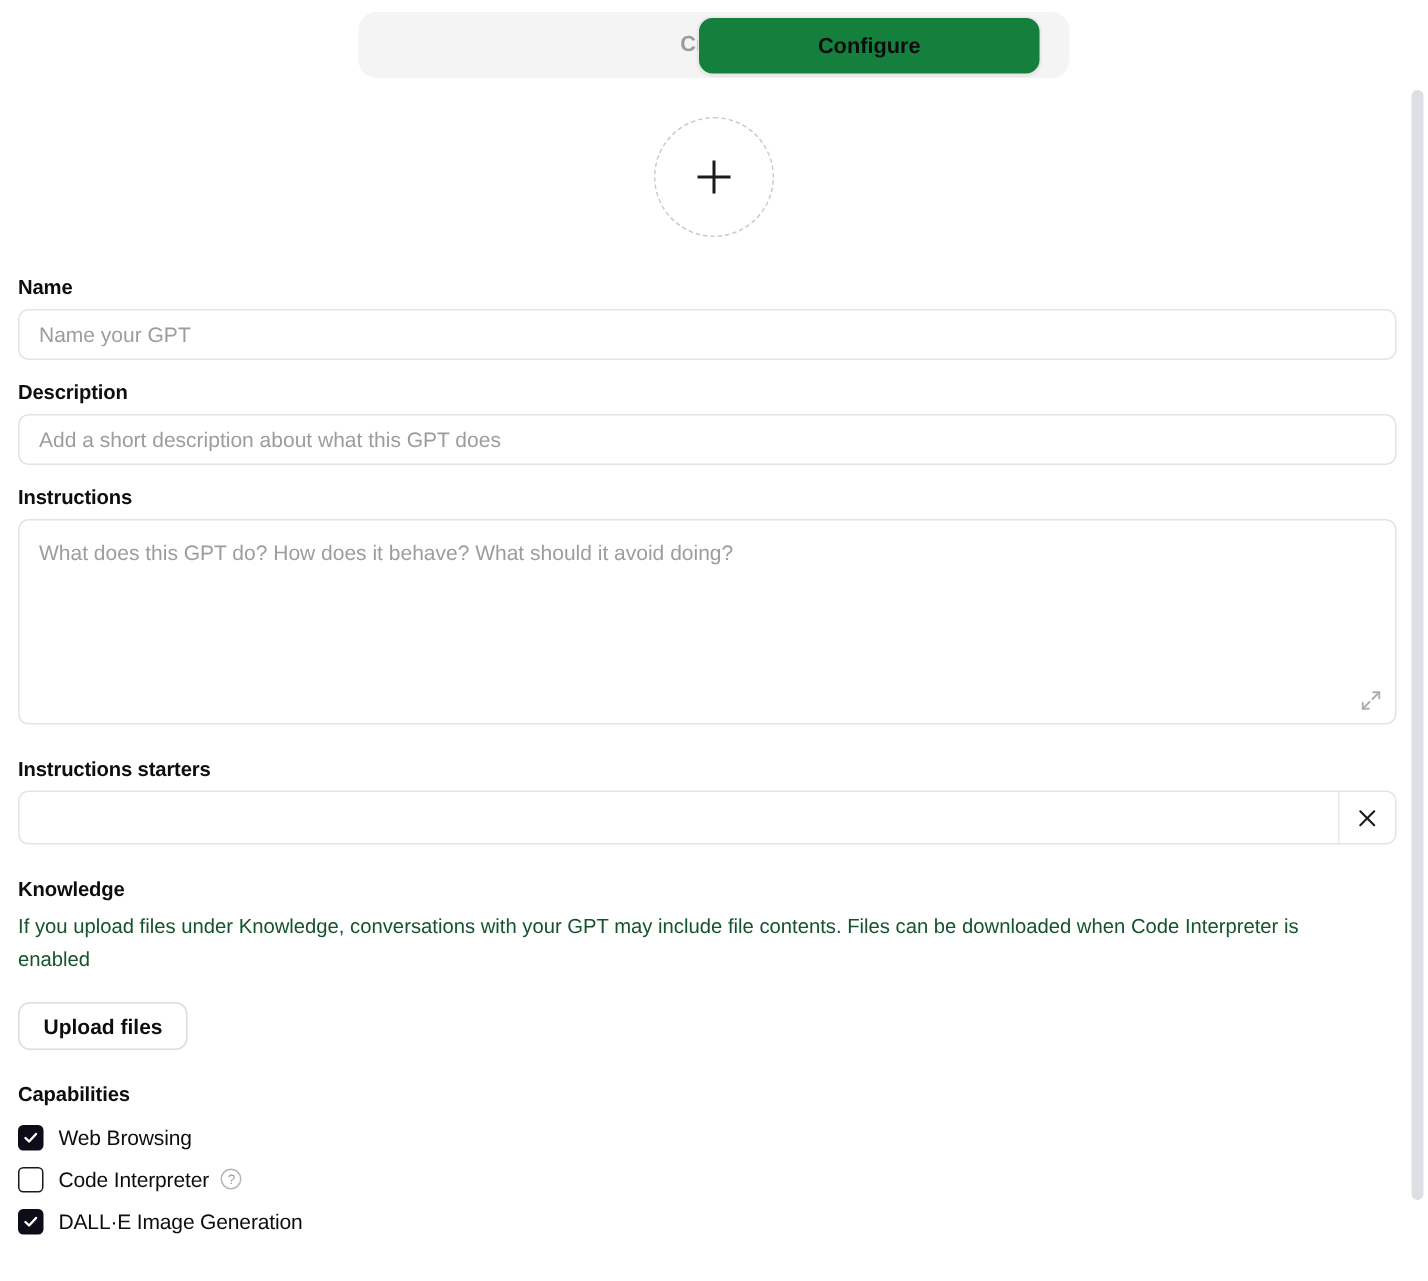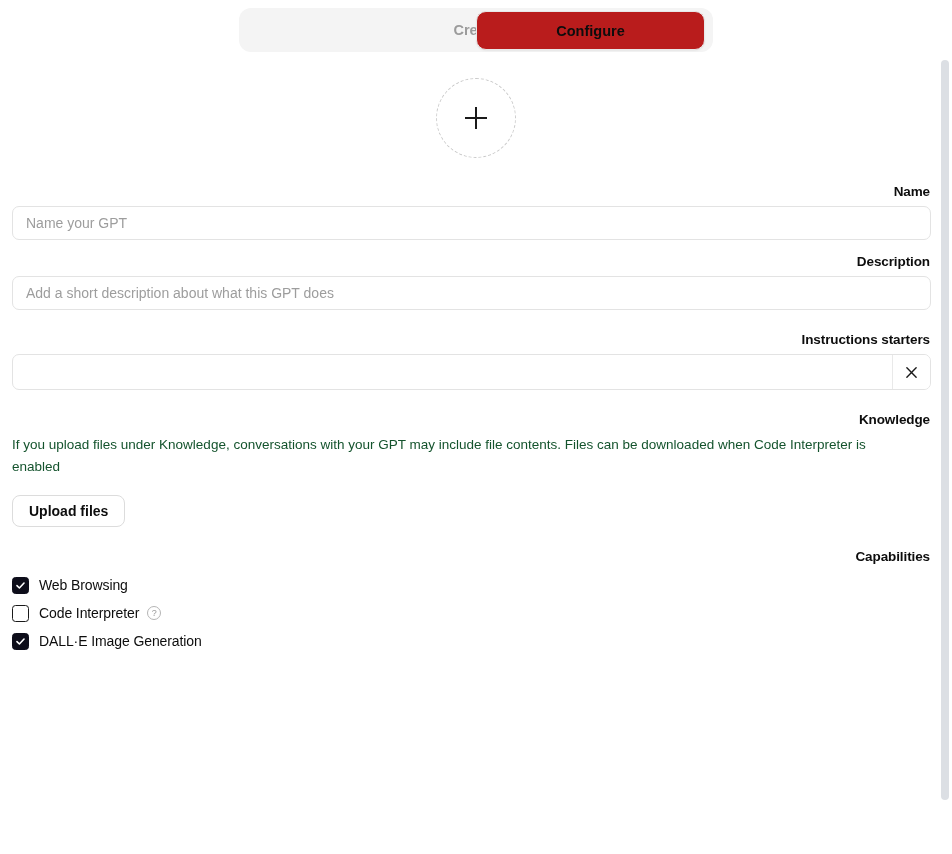--- a/index.html
+++ b/index.html
@@ -50,26 +50,26 @@
     font-weight: 700;
     border-radius: 9px;
     cursor: pointer;
     user-select: none;
   }
   .tab.inactive {
     color: #9b9b9b;
     font-weight: 600;
   }
   .tab.active {
-    background: #b91c1c;
+    background: #15803d;
     color: #0d0d0d;
     border: 1px solid #e8e8e8;
     box-shadow: 0 1px 2px rgba(0,0,0,0.06);
     position: absolute;
-    left: 237px;
+    left: 226px;
     top: 3px;
     width: 229px;
     height: 39px;
     border-radius: 10px;
   }
 
   
   .avatar-wrap {
     display: flex;
     justify-content: center;
@@ -110,21 +110,20 @@
     padding: 0 22px 0 12px;
   }
   .field { margin-bottom: 14px; }
   .label {
     font-size: 13.5px;
     font-weight: 700;
     color: #0d0d0d;
     margin-bottom: 7px;
     display: block;
     letter-spacing: -0.1px;
-    text-align: right;
   }
   .txt-input {
     width: 919px;
     height: 34px;
     border: 1px solid #e3e3e3;
     border-radius: 7px;
     padding: 0 13px;
     font-size: 14px;
     font-family: "Liberation Sans", sans-serif;
     color: #14532d;
@@ -313,20 +312,34 @@
     <div class="field">
       <label class="label">Name</label>
       <input class="txt-input" type="text" placeholder="Name your GPT" style="">
     </div>
 
     <div class="field">
       <label class="label">Description</label>
       <input class="txt-input" type="text" placeholder="Add a short description about what this GPT does" style="">
     </div>
 
+    <div class="field">
+      <label class="label">Instructions</label>
+      <div class="ta-wrap">
+        <textarea class="txt-area" placeholder="What does this GPT do? How does it behave? What should it avoid doing?" style=""></textarea>
+        <span class="expand-icon">
+          <svg viewBox="0 0 16 16" width="16" height="16" fill="none" stroke="#6b6b6b" stroke-width="1.3" stroke-linecap="round" stroke-linejoin="round">
+            <path d="M9.5 2.5h4v4"></path>
+            <path d="M13.5 2.5L9 7"></path>
+            <path d="M6.5 13.5h-4v-4"></path>
+            <path d="M2.5 13.5L7 9"></path>
+          </svg>
+        </span>
+      </div>
+    </div>
 
     <div class="field section-gap">
       <label class="label">Instructions starters</label>
       <div class="starter-row">
         <input type="text" placeholder="" style="">
         <div class="starter-x">
           <svg viewBox="0 0 14 14" width="13" height="13" fill="none" stroke="#1a1a1a" stroke-width="1.5" stroke-linecap="round">
             <path d="M2 2 L12 12 M12 2 L2 12"></path>
           </svg>
         </div>

